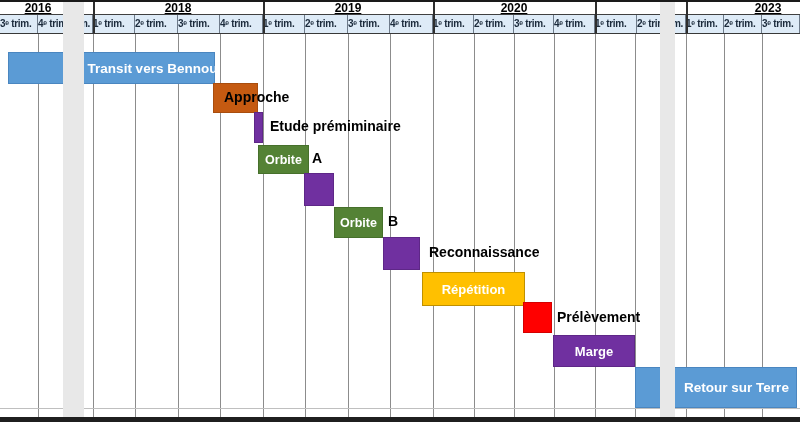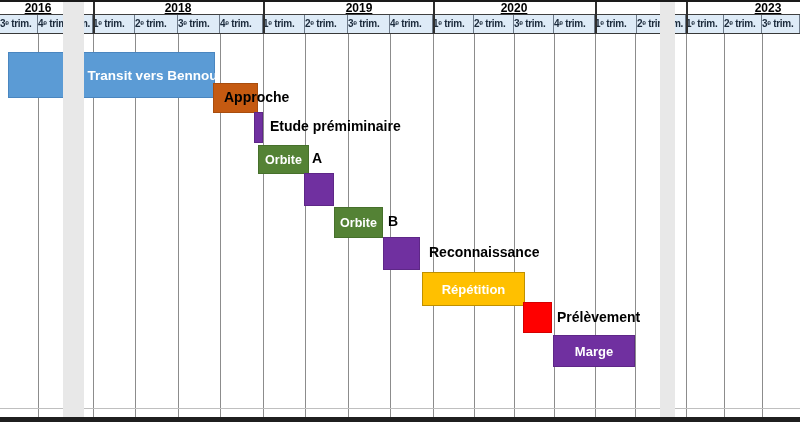--- a/index.html
+++ b/index.html
@@ -50,21 +50,21 @@
     white-space:nowrap;z-index:4;line-height:15px;
   }
 </style>
 </head>
 <body>
 
 <div class="stage">
 
   <div class="year-cell" style="left:0;width:76px">2016</div>
   <div class="year-cell" style="left:93px;width:170px">2018</div>
-  <div class="year-cell" style="left:274px;width:170px">2019</div>
+  <div class="year-cell" style="left:263px;width:170px">2019</div>
   <div class="year-cell" style="left:433px;width:162px">2020</div>
   <div class="year-cell" style="left:595px;width:91px"></div>
   <div class="year-cell" style="left:686px;width:164px">2023</div>
 
   <div class="q" style="left:0;width:38px">3ᵉ trim.</div>
   <div class="q" style="left:38px;width:46px">4ᵉ trim.</div>
   <div class="q tail" style="left:63px;width:30px">trim.</div>
   <div class="q" style="left:93px;width:42px">1ᵉ trim.</div>
   <div class="q" style="left:135px;width:43px">2ᵉ trim.</div>
   <div class="q" style="left:178px;width:42px">3ᵉ trim.</div>
@@ -105,21 +105,21 @@
   <div class="vl" style="left:474px"></div>
   <div class="vl" style="left:514px"></div>
   <div class="vl" style="left:554px"></div>
   <div class="vl" style="left:595px"></div>
   <div class="vl" style="left:635px"></div>
   <div class="vl" style="left:686px"></div>
   <div class="vl" style="left:724px"></div>
   <div class="vl" style="left:762px"></div>
   <div class="hline-bottom"></div>
 
-  <div class="bar bar-blue" style="left:8px;top:52px;width:207px;height:46px">
+  <div class="bar bar-blue" style="left:8px;top:52px;width:207px;height:32px">
     <span class="in-label" style="left:82px;font-size:13.5px">Transit vers Bennou</span>
   </div>
 
   <div class="bar bar-orange" style="left:213px;top:83px;width:45px;height:30px"></div>
   <div class="out-label" style="left:224px;top:90px">Approche</div>
 
   <div class="bar bar-purple" style="left:254px;top:112px;width:9px;height:31px"></div>
   <div class="out-label" style="left:270px;top:119px">Etude prémiminaire</div>
 
   <div class="bar bar-green" style="left:258px;top:145px;width:51px;height:29px">
@@ -141,20 +141,23 @@
     <span class="in-label">Répétition</span>
   </div>
 
   <div class="bar bar-red" style="left:523px;top:302px;width:29px;height:31px"></div>
   <div class="out-label" style="left:557px;top:310px">Prélèvement</div>
 
   <div class="bar bar-purple" style="left:553px;top:335px;width:82px;height:32px">
     <span class="in-label">Marge</span>
   </div>
 
+  <div class="bar bar-blue" style="left:635px;top:367px;width:162px;height:41px">
+    <span class="in-label" style="left:45px;right:4px;font-size:13.5px">Retour sur Terre</span>
+  </div>
 
   <div class="band" style="left:63px;width:21px"></div>
   <div class="band" style="left:660px;width:15px"></div>
 
   <div class="border-top"></div>
   <div class="border-bottom"></div>
 
 </div>
 
 </body></html>

